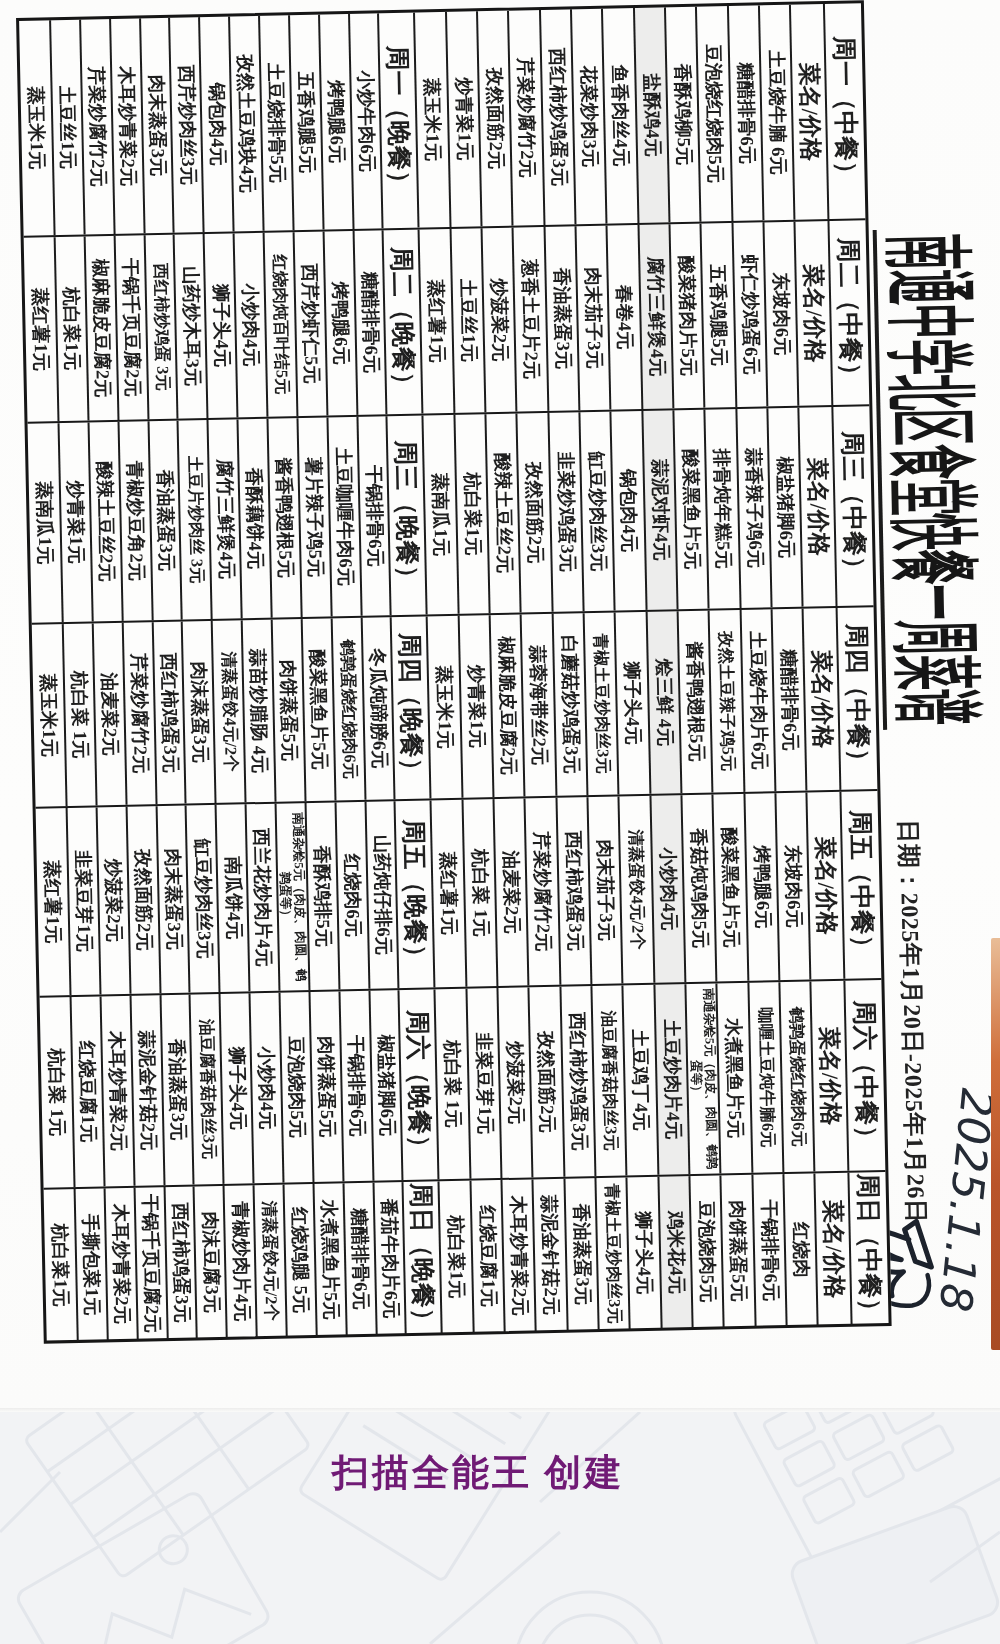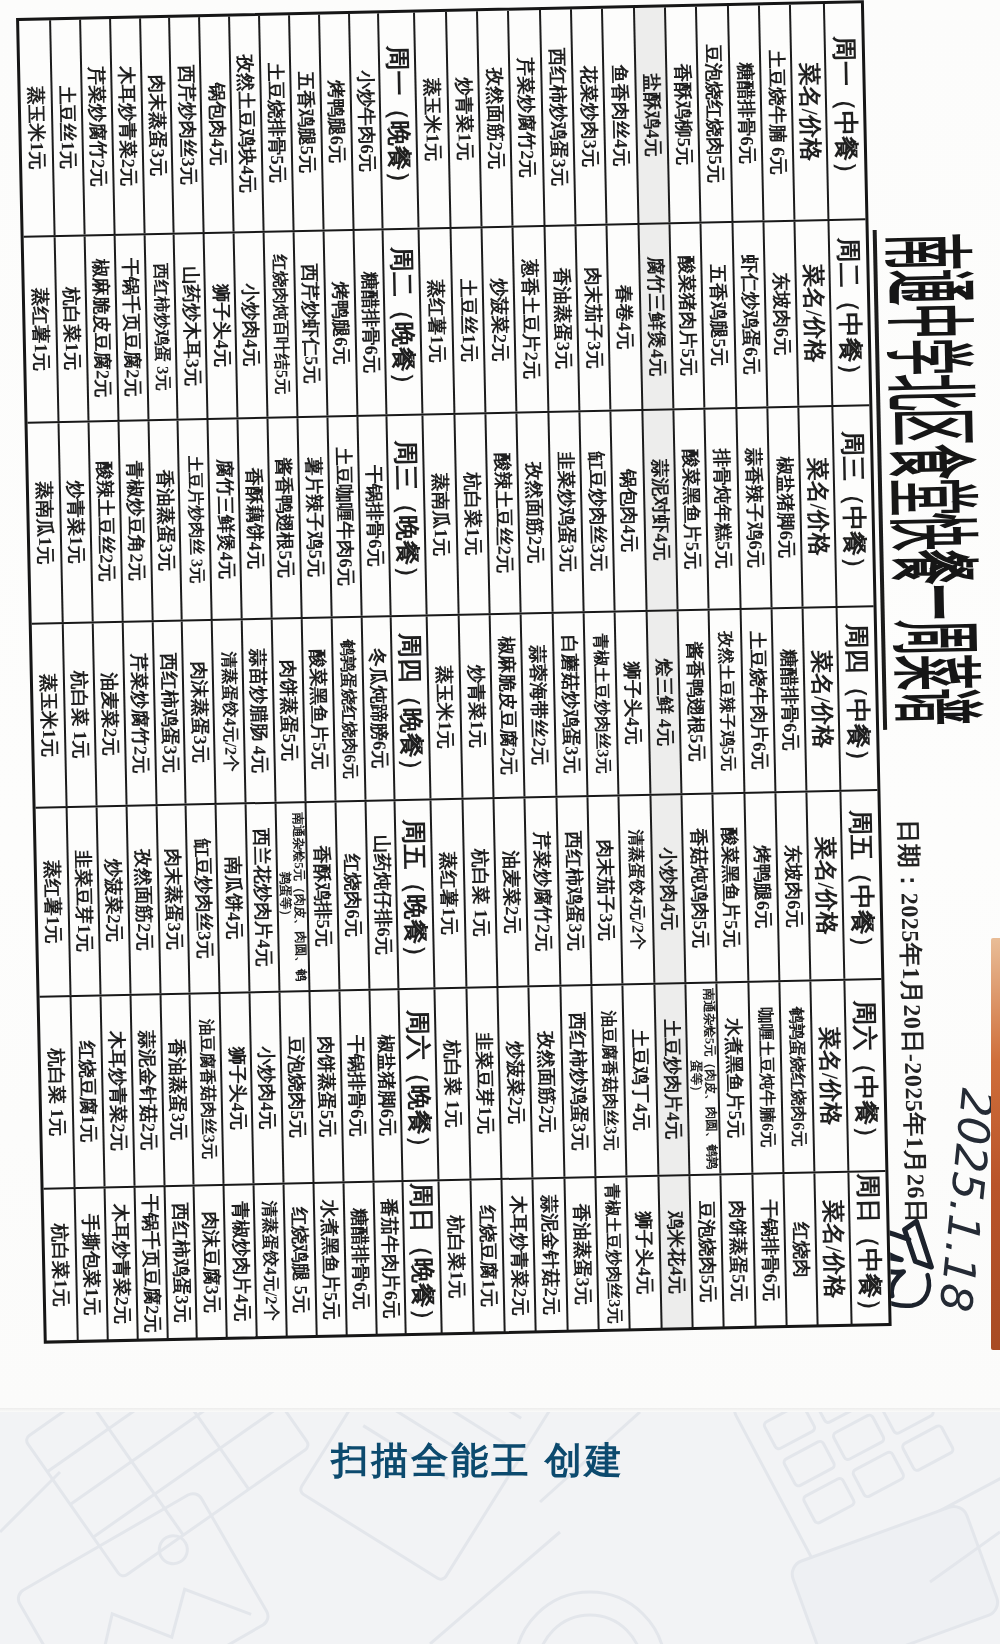--- a/index.html
+++ b/index.html
@@ -69,23 +69,23 @@
   }
   
   .footer {
     position:absolute; left:0; top:1412px; width:1000px; height:232px;
     background:#f2f3f5; overflow:hidden;
   }
   .footer-shadow { position:absolute; left:0; top:1408px; width:1000px; height:4px;
     background:linear-gradient(180deg,rgba(0,0,0,0.06),rgba(0,0,0,0)); }
   .doodles { position:absolute; left:0; top:0; }
   .footer-text {
-    position:absolute; left:0; top:24px; width:956px; text-align:center;
-    font-size:37px; font-weight:600; color:#0c4a6e; letter-spacing:3px;
-    font-family:Liberation Sans, sans-serif;
+    position:absolute; left:0; top:36px; width:956px; text-align:center;
+    font-size:37px; font-weight:600; color:#701a75; letter-spacing:3px;
+    font-family:Liberation Serif, serif;
   }
 </style>
 </head>
 <body>
 
 <div class="paper"></div>
 
 <div class="doc">
   <div class="landscape">
     <div class="title-text">南通中学北区食堂快餐一周菜谱</div>

